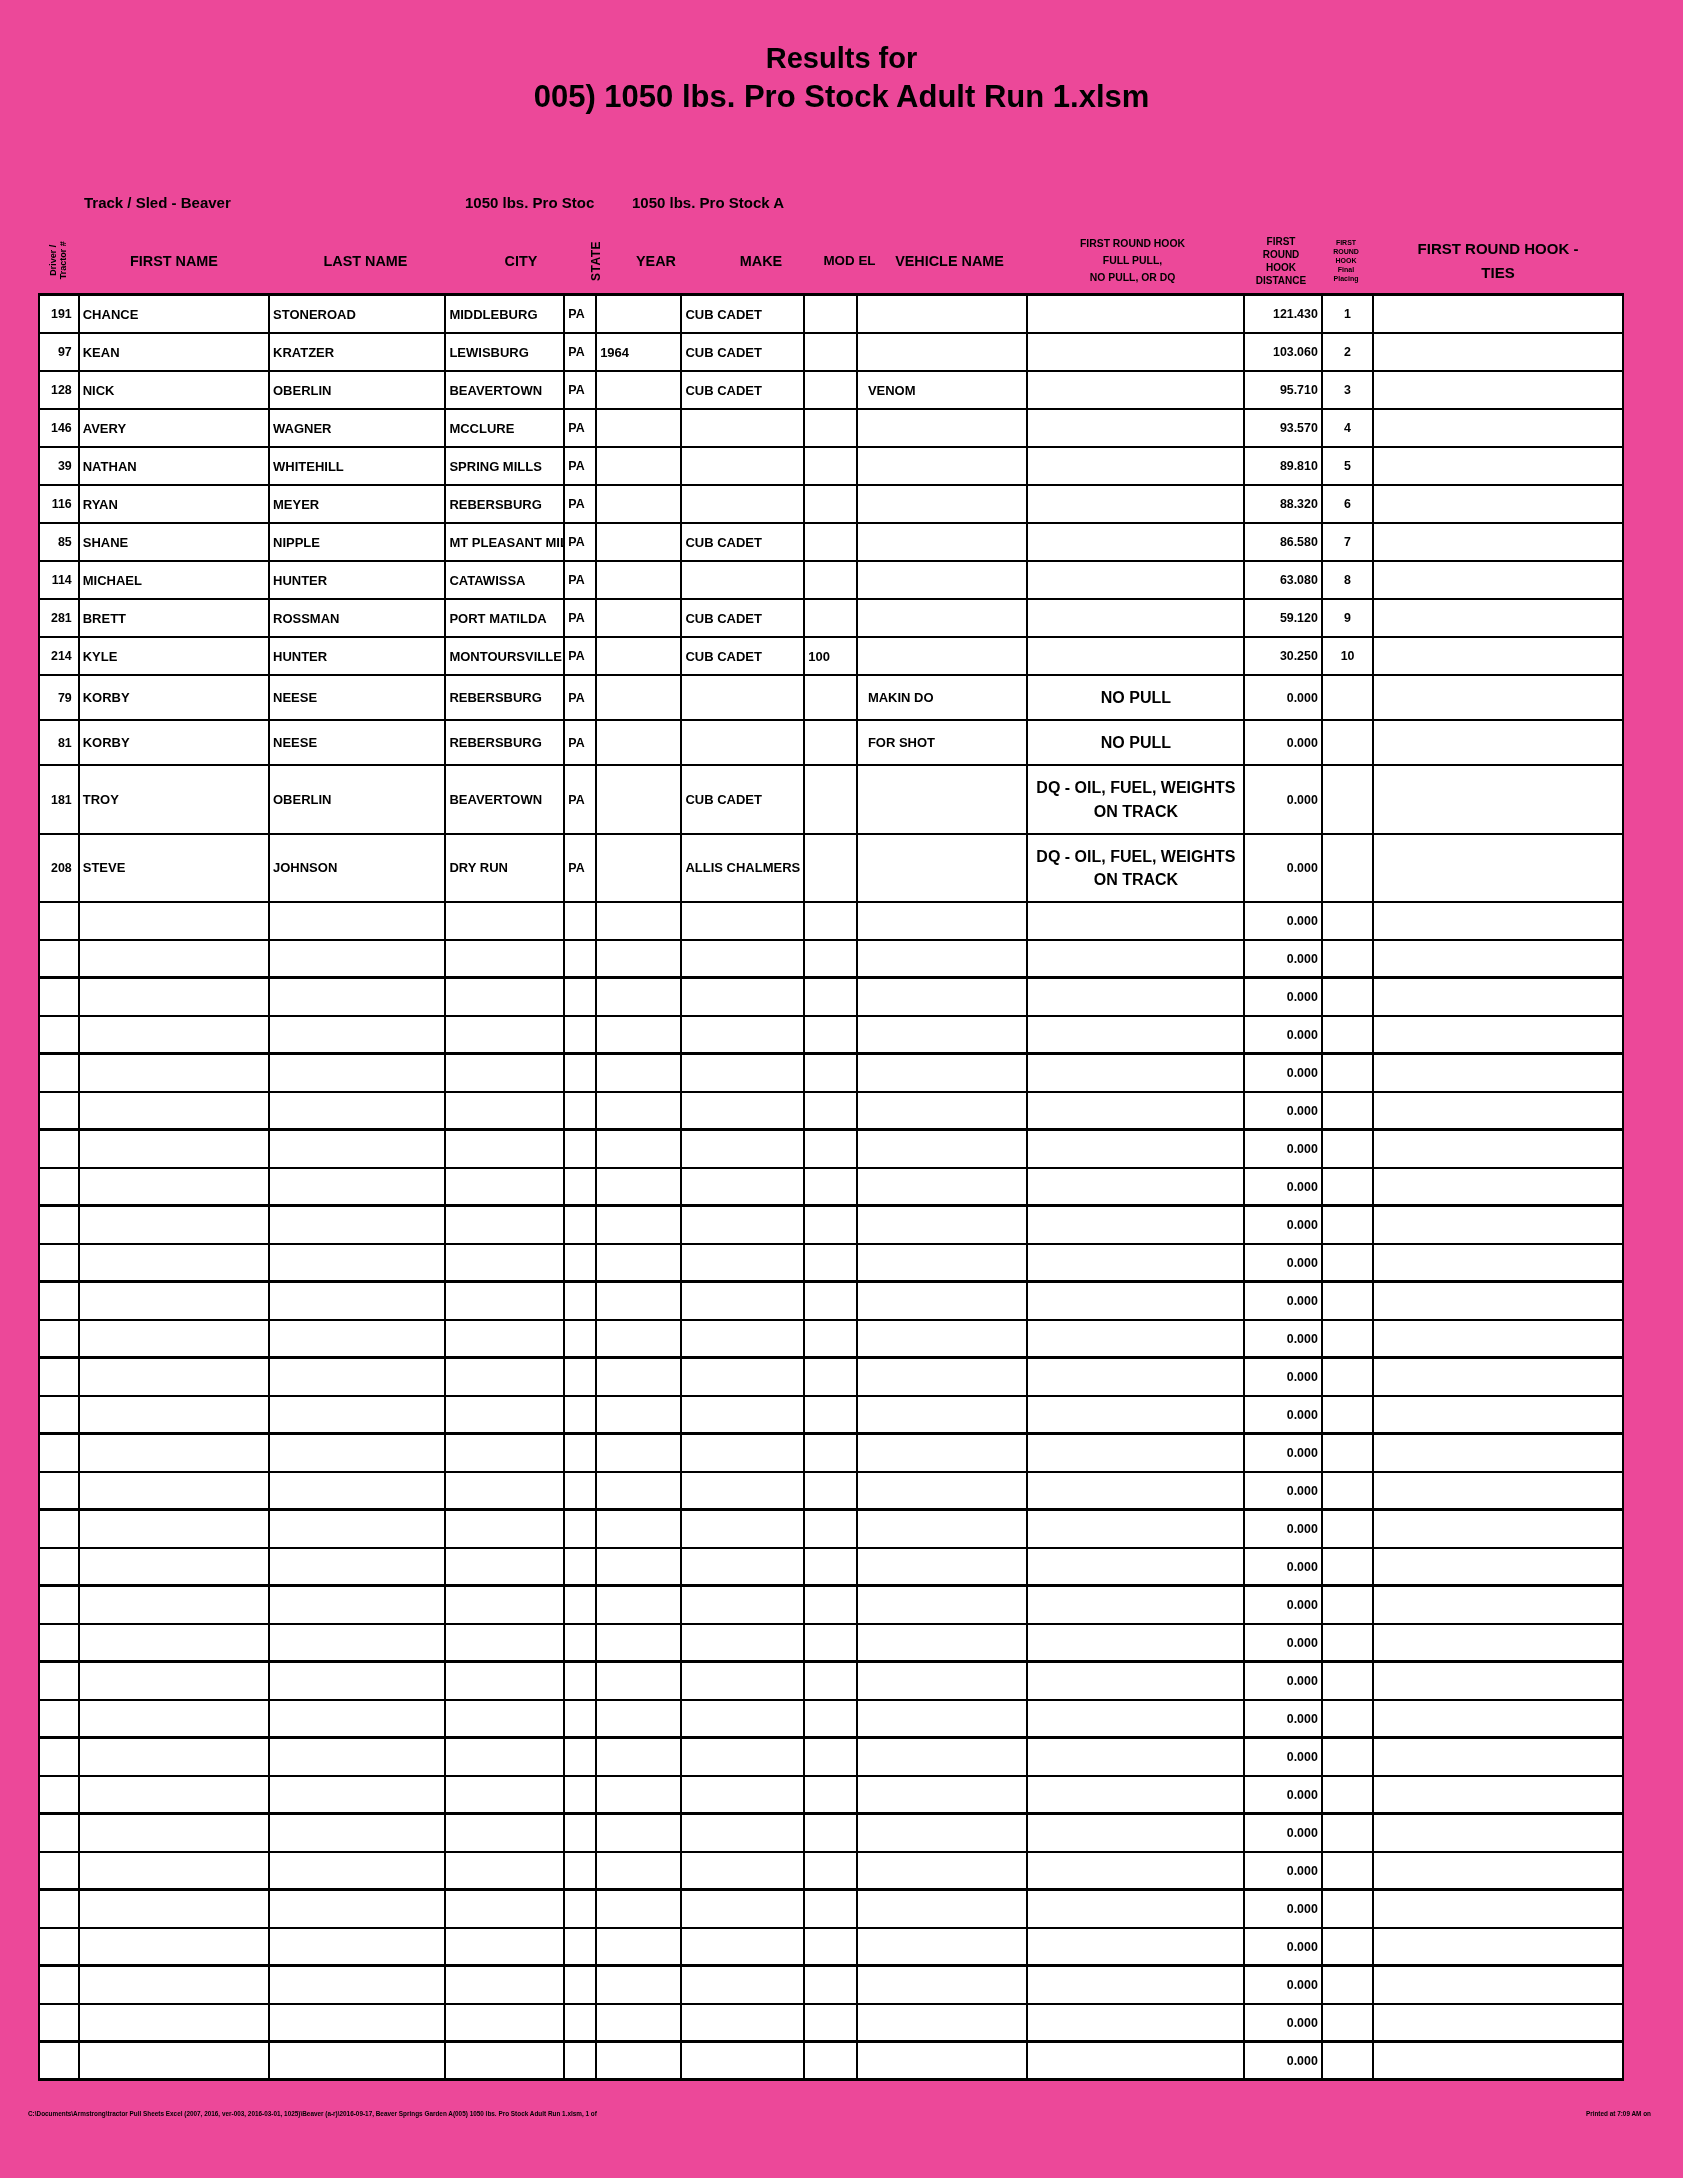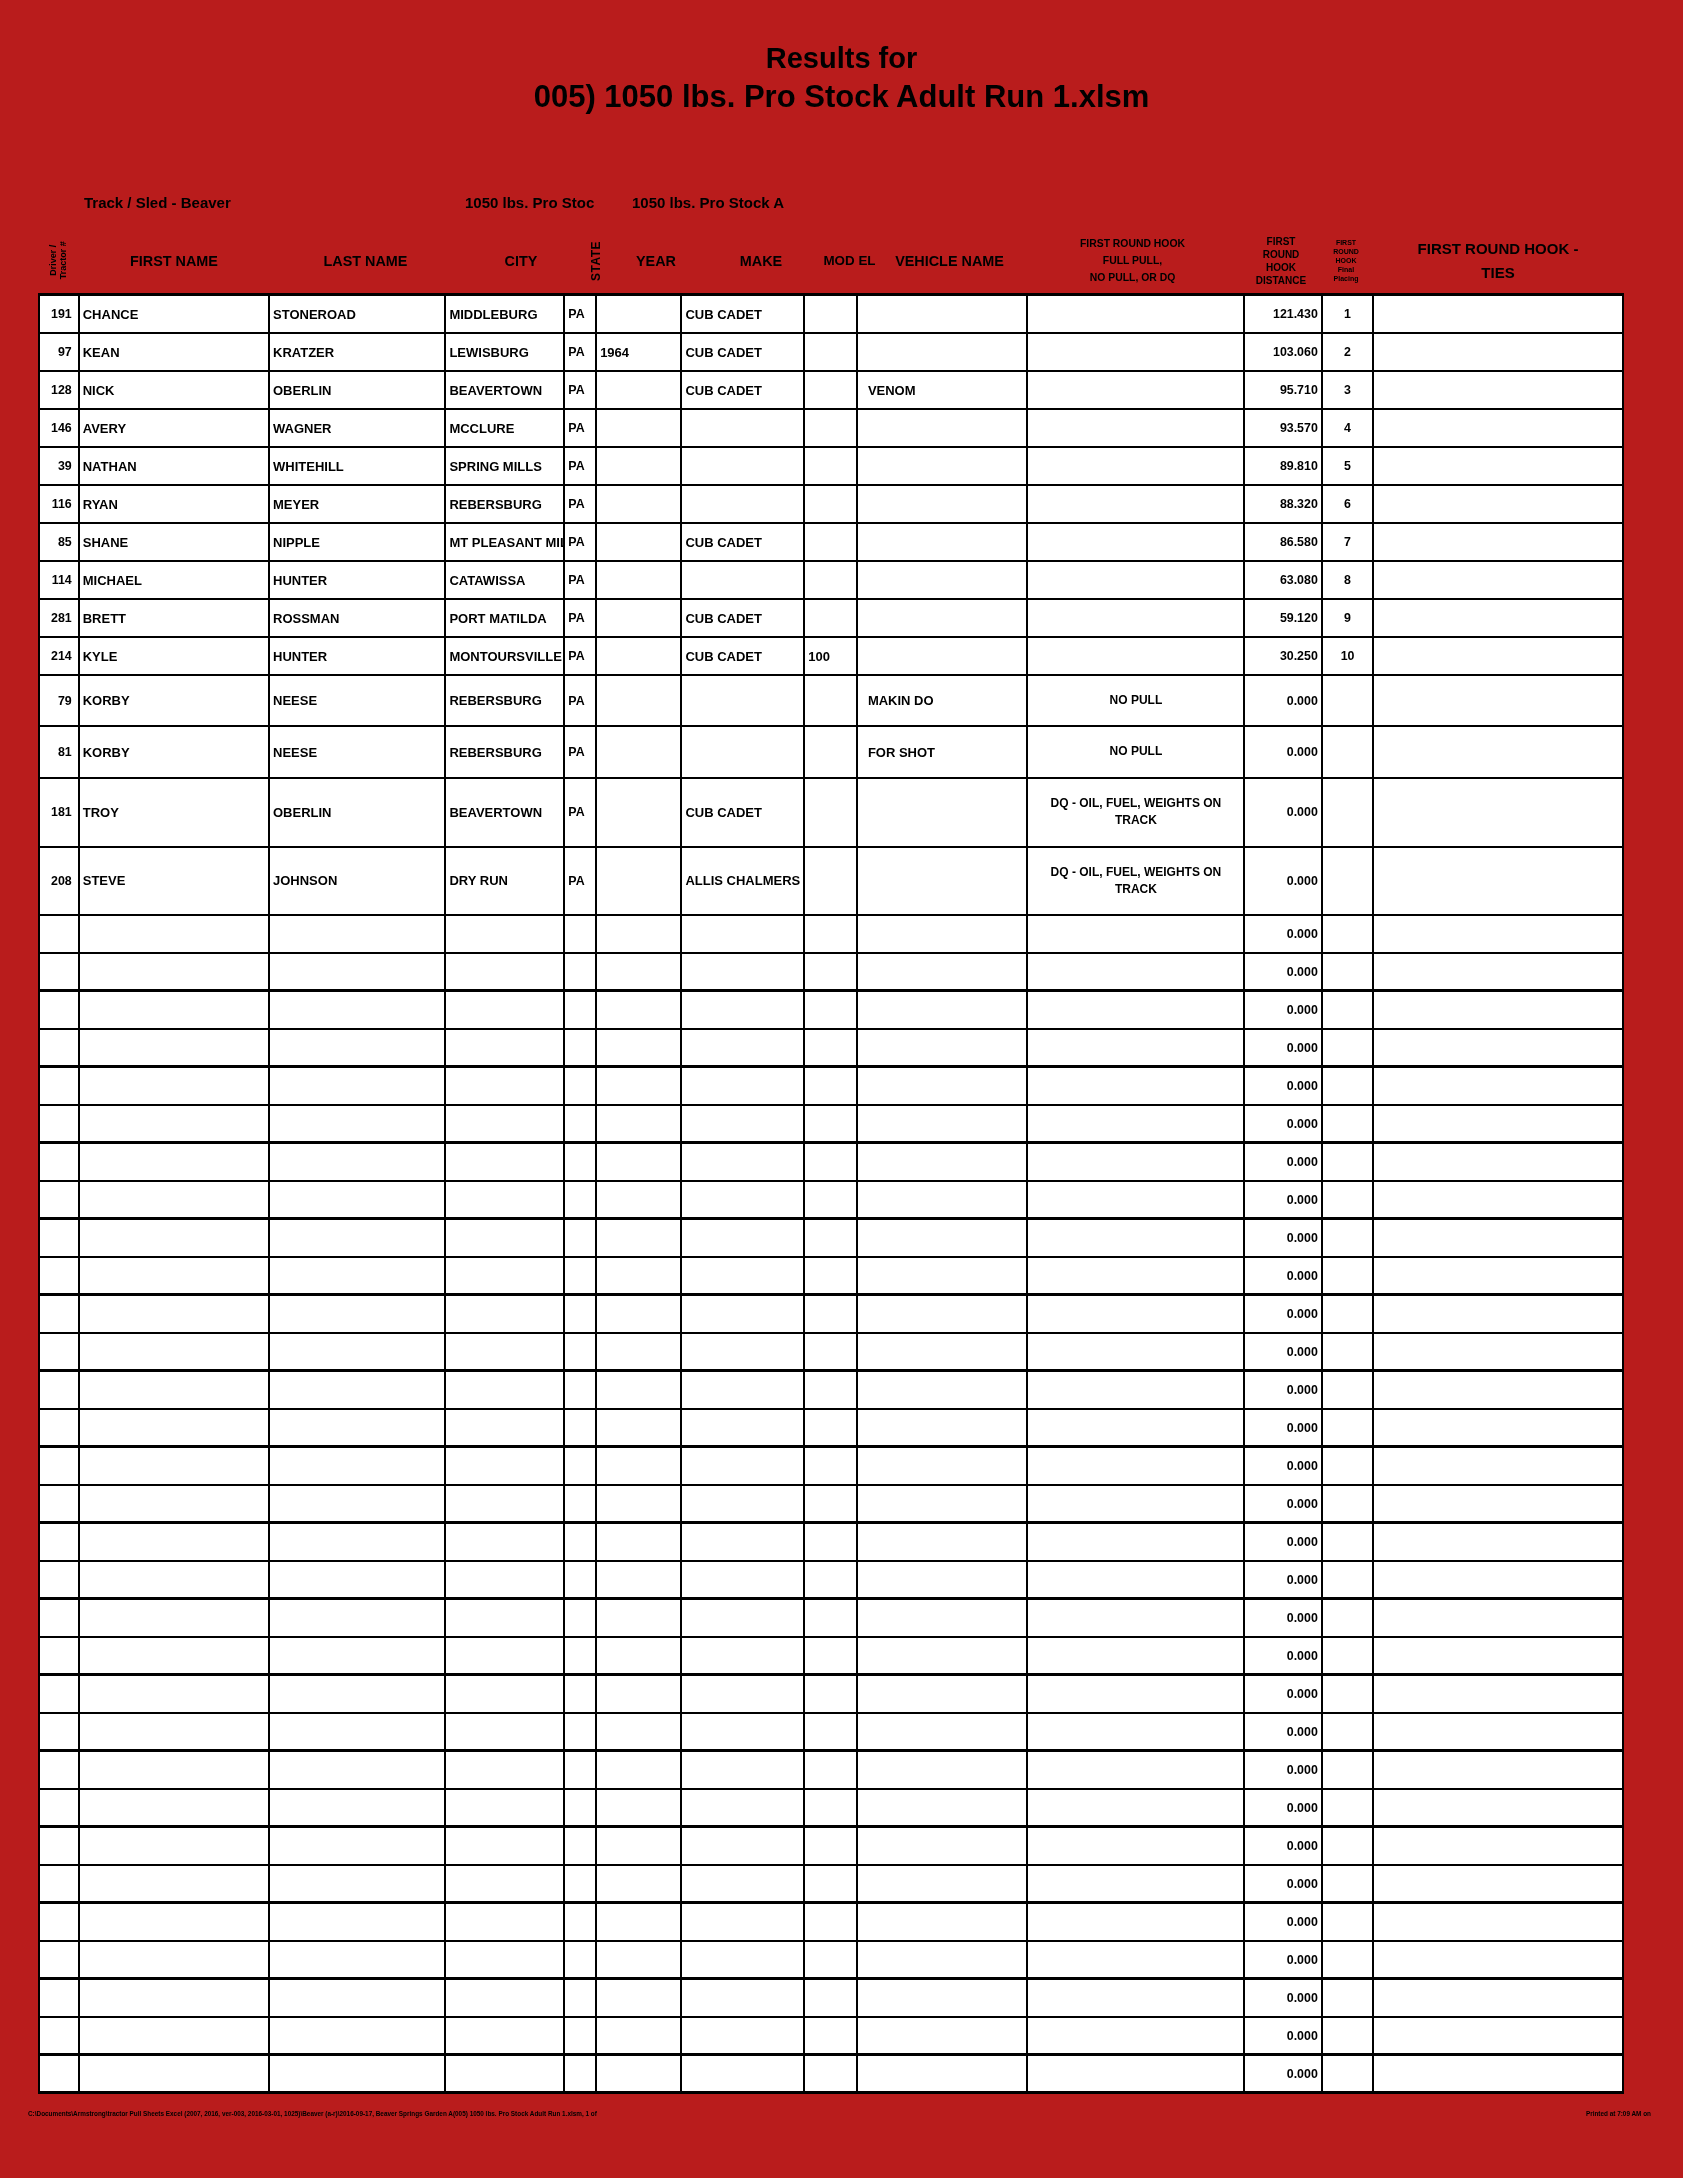--- a/index.html
+++ b/index.html
@@ -1,17 +1,17 @@
 <!DOCTYPE html>
 <html><head>
 <meta charset="utf-8">
 <style>
   html,body{margin:0;padding:0;background:#e8e8e8;}
   .page{
-    position:relative;width:1683px;height:2178px;background:#b91c1c;
+    position:relative;width:1683px;height:2178px;background:#ec4899;
     font-family:"Liberation Sans",sans-serif;color:#000;overflow:hidden;
   }
   .title-line1{position:absolute;top:42px;left:0;width:1683px;text-align:center;
     font-size:29px;font-weight:bold;}
   .title-line2{position:absolute;top:79px;left:0;width:1683px;text-align:center;
     font-size:31px;font-weight:bold;}
   .info-bar{position:absolute;top:194px;left:0;width:1683px;height:22px;font-weight:bold;}
   .info-track{position:absolute;left:84px;top:0;font-size:15px;white-space:nowrap;}
   .info-class-a{position:absolute;left:465px;top:0;width:165px;font-size:15px;
     white-space:nowrap;overflow:hidden;}
@@ -45,21 +45,21 @@
   .c0{width:40px;}  .c1{width:192px;} .c2{width:178px;} .c3{width:120px;}
   .c4{width:32px;}  .c5{width:86px;}  .c6{width:124px;} .c7{width:53px;}
   .c8{width:165px;margin-left:7px;} .c9{width:219px;} .c10{width:78px;} .c11{width:52px;} .c12{width:252px;}
   .hc0{width:40px;} .hc1{width:192px;} .hc2{width:191px;} .hc3{width:120px;}
   .hc4{width:32px;} .hc5{width:86px;}  .hc6{width:124px;} .hc7{width:53px;}
   .hc8{width:147px;}.hc9{width:219px;} .hc10{width:78px;} .hc11{width:52px;} .hc12{width:252px;}
   
   .cell-num{justify-content:flex-end;padding-right:6px;font-size:12.4px;}
   .cell-state{font-size:12.4px;padding-left:3px;}
   .cell-status{justify-content:center;text-align:center;white-space:normal;
-    font-size:12px;line-height:1.45;padding:16px 4px;}
+    font-size:16px;line-height:1.45;padding:10px 4px;}
   .cell-distance{justify-content:flex-end;font-size:12.4px;}
   .cell-placing{justify-content:center;font-size:12.4px;padding:0;}
 
   .footer-left{position:absolute;left:28px;top:2110px;font-size:6.4px;
     font-weight:bold;white-space:nowrap;}
   .footer-right{position:absolute;right:32px;top:2110px;font-size:6.4px;
     font-weight:bold;white-space:nowrap;}
 </style>
 </head>
 <body>

